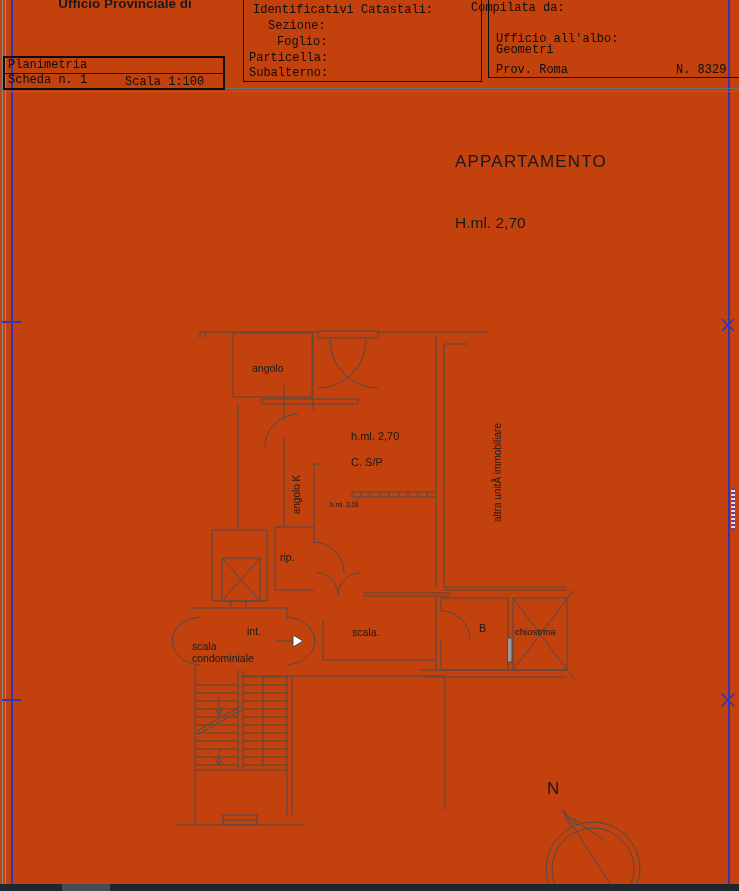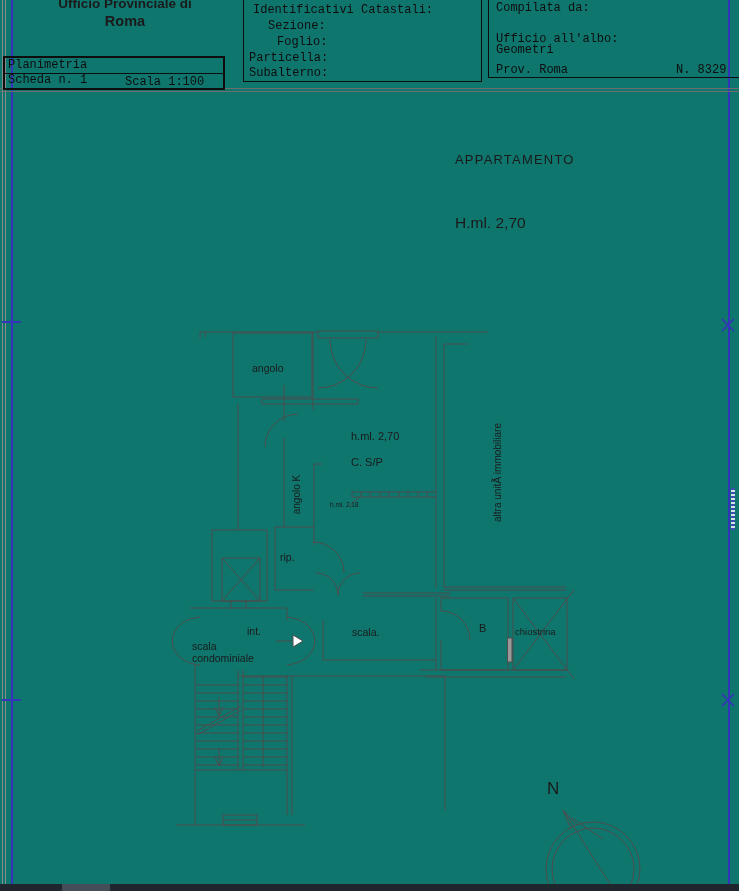--- a/index.html
+++ b/index.html
@@ -1,16 +1,16 @@
 <!DOCTYPE html>
 <html><head>
 <meta charset="utf-8">
 <style>
   html,body{margin:0;padding:0;background:#fff;}
-  #page{position:relative;width:739px;height:891px;background:#0f766e;overflow:hidden;
+  #page{position:relative;width:739px;height:891px;background:#c2410c;overflow:hidden;
         font-family:"Liberation Sans",sans-serif;color:#111;}
   .abs{position:absolute;}
   .mono{font-family:"Liberation Mono",monospace;font-size:12px;color:#0d0d0d;white-space:pre;}
   .sans{font-family:"Liberation Sans",sans-serif;color:#1a1a1a;white-space:nowrap;}
   .rot{transform:rotate(-90deg);text-align:center;}
   
   .vline{position:absolute;top:0;width:1px;height:884px;background:#8a8a8a;}
   .blueline{position:absolute;width:2px;background:#3434bb;}
   .sep{position:absolute;left:0;top:88px;width:739px;height:2px;
        border-top:1px solid #6e6e6e;border-bottom:1px solid #6e6e6e;}
@@ -33,45 +33,44 @@
   <div class="vline" style="left:5px;"></div>
   <div class="blueline" style="left:11px;top:0;height:884px;"></div>
   <div class="blueline" style="left:728px;top:0;height:884px;"></div>
   <div class="sep"></div>
   <div class="regtick" style="left:2px;top:321px;width:19px;"></div>
   <div class="regtick" style="left:2px;top:699px;width:19px;"></div>
   <div class="microtext"></div>
 
   <div class="abs" style="left:30px;top:-4px;width:190px;text-align:center;">
     <div class="sans" style="font-size:13.5px;font-weight:bold;">Ufficio Provinciale di</div>
-    <div class="sans" style="font-size:14.5px;font-weight:bold;margin-top:2px;">Roma</div>
   </div>
 
   <div class="blackbox" style="left:3px;top:56px;width:222px;height:34px;">
     <div style="position:absolute;left:0;top:15px;width:100%;border-top:1.5px solid #0d0d0d;"></div>
   </div>
   <div class="abs mono" style="left:8px;top:58px;">Planimetria</div>
   <div class="abs mono" style="left:8px;top:73px;">Scheda n. 1</div>
   <div class="abs mono" style="left:125px;top:75px;">Scala 1:100</div>
 
   <div class="thinbox" style="left:243px;top:-6px;width:239px;height:88px;border-top:none;"></div>
   <div class="abs mono" style="left:253px;top:3px;">Identificativi Catastali:</div>
   <div class="abs mono" style="left:268px;top:19px;">Sezione:</div>
   <div class="abs mono" style="left:277px;top:35px;">Foglio:</div>
   <div class="abs mono" style="left:249px;top:51px;">Particella:</div>
   <div class="abs mono" style="left:249px;top:66px;">Subalterno:</div>
 
   <div class="abs" style="left:488px;top:-6px;width:251px;height:84px;border-left:1px solid #0d0d0d;border-bottom:1px solid #0d0d0d;box-sizing:border-box;"></div>
-  <div class="abs mono" style="left:496px;top:1px;">Compilata da:</div>
+  <div class="abs mono" style="left:471px;top:1px;">Compilata da:</div>
   <div class="abs mono" style="left:496px;top:32px;">Ufficio all'albo:</div>
   <div class="abs mono" style="left:496px;top:43px;">Geometri</div>
   <div class="abs mono" style="left:496px;top:63px;">Prov. Roma</div>
   <div class="abs mono" style="left:676px;top:63px;">N. 8329</div>
 
-  <div class="abs sans" style="left:455px;top:152px;font-size:13px;letter-spacing:1.2px;">APPARTAMENTO</div>
+  <div class="abs sans" style="left:455px;top:152px;font-size:17px;letter-spacing:1.2px;">APPARTAMENTO</div>
   <div class="abs sans" style="left:455px;top:214px;font-size:15.5px;">H.ml. 2,70</div>
 
   <svg width="739" height="891" viewBox="0 0 739 891">
     <g stroke="#4d4d4d" stroke-width="1" fill="none">
 
       <path d="M200 332 H318 M378 332 H488 M200 332 V339 M205 332 V337"></path>
       <path d="M318 331 H378 M318 338 H378 M318 331 V338 M378 331 V338"></path>
 
       <rect x="233" y="333" width="79" height="64"></rect>
       <path d="M262 399 H358 M262 404 H358 M262 399 V404 M358 399 V404 M284 385 V421"></path>

